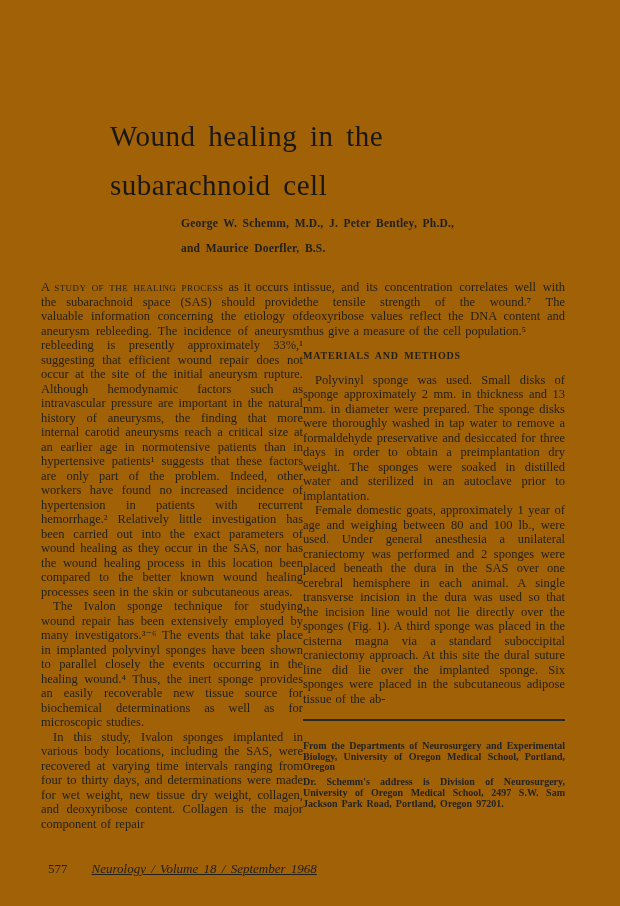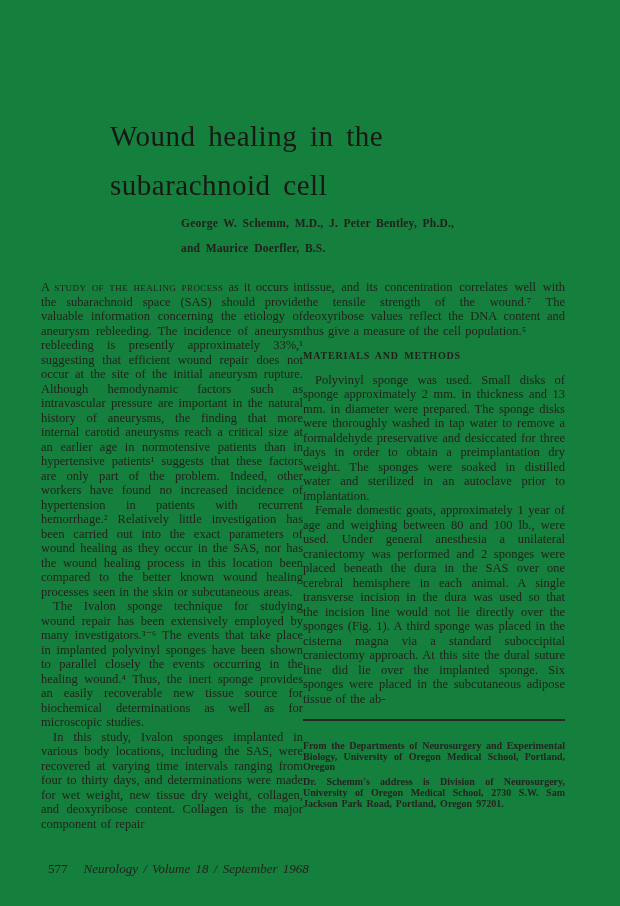--- a/index.html
+++ b/index.html
@@ -4,21 +4,21 @@
 <style>
   html, body { margin: 0; padding: 0; }
   body {
     width: 620px; height: 906px;
     background: #f4f3ef;
     font-family: "Liberation Serif", "DejaVu Serif", serif;
   }
   .page {
     position: relative;
     width: 620px; height: 906px;
-    background: #15803d;
+    background: #a16207;
     color: #1f1d1a;
     overflow: hidden;
   }
   
   .title {
     position: absolute;
     left: 110px; top: 112px;
     margin: 0;
     font-size: 29px;
     font-weight: normal;
@@ -85,22 +85,23 @@
   .footnotes p { margin: 0 0 4px 0; text-indent: 0; text-align: justify; }
   
   .page-footer {
     position: absolute;
     left: 48px; top: 861px;
     font-size: 13px;
     color: #22201c;
   }
   .journal-ref {
     font-style: italic;
-    margin-left: 16px;
+    margin-left: 24px;
     word-spacing: 2px;
+    text-decoration: underline;
   }
 </style>
 </head>
 <body>
 
 <div class="page">
 
   <h1 class="title">
     <span class="title-line">Wound healing in the</span>
     <span class="title-line">subarachnoid cell</span>
@@ -120,21 +121,21 @@
     </div>
 
     <div class="col">
       <p class="para noindent">tissue, and its concentration correlates well with the tensile strength of the wound.⁷ The deoxyribose values reflect the DNA content and thus give a measure of the cell population.⁵</p>
       <h2 class="section-heading">MATERIALS AND METHODS</h2>
       <p class="para">Polyvinyl sponge was used. Small disks of sponge approximately 2 mm. in thickness and 13 mm. in diameter were prepared. The sponge disks were thoroughly washed in tap water to remove a formaldehyde preservative and desiccated for three days in order to obtain a preimplantation dry weight. The sponges were soaked in distilled water and sterilized in an autoclave prior to implantation.</p>
       <p class="para">Female domestic goats, approximately 1 year of age and weighing between 80 and 100 lb., were used. Under general anesthesia a unilateral craniectomy was performed and 2 sponges were placed beneath the dura in the SAS over one cerebral hemisphere in each animal. A single transverse incision in the dura was used so that the incision line would not lie directly over the sponges (Fig. 1). A third sponge was placed in the cisterna magna via a standard suboccipital craniectomy approach. At this site the dural suture line did lie over the implanted sponge. Six sponges were placed in the subcutaneous adipose tissue of the ab-</p>
       <hr class="footnote-rule">
       <div class="footnotes">
         <p>From the Departments of Neurosurgery and Experimental Biology, University of Oregon Medical School, Portland, Oregon</p>
-        <p>Dr. Schemm's address is Division of Neurosurgery, University of Oregon Medical School, 2730 S.W. Sam Jackson Park Road, Portland, Oregon 97201.</p>
+        <p>Dr. Schemm's address is Division of Neurosurgery, University of Oregon Medical School, 2497 S.W. Sam Jackson Park Road, Portland, Oregon 97201.</p>
       </div>
     </div>
 
   </div>
 
   <footer class="page-footer">
     <span class="page-number">577</span><span class="journal-ref">Neurology / Volume 18 / September 1968</span>
   </footer>
 
 </div>

